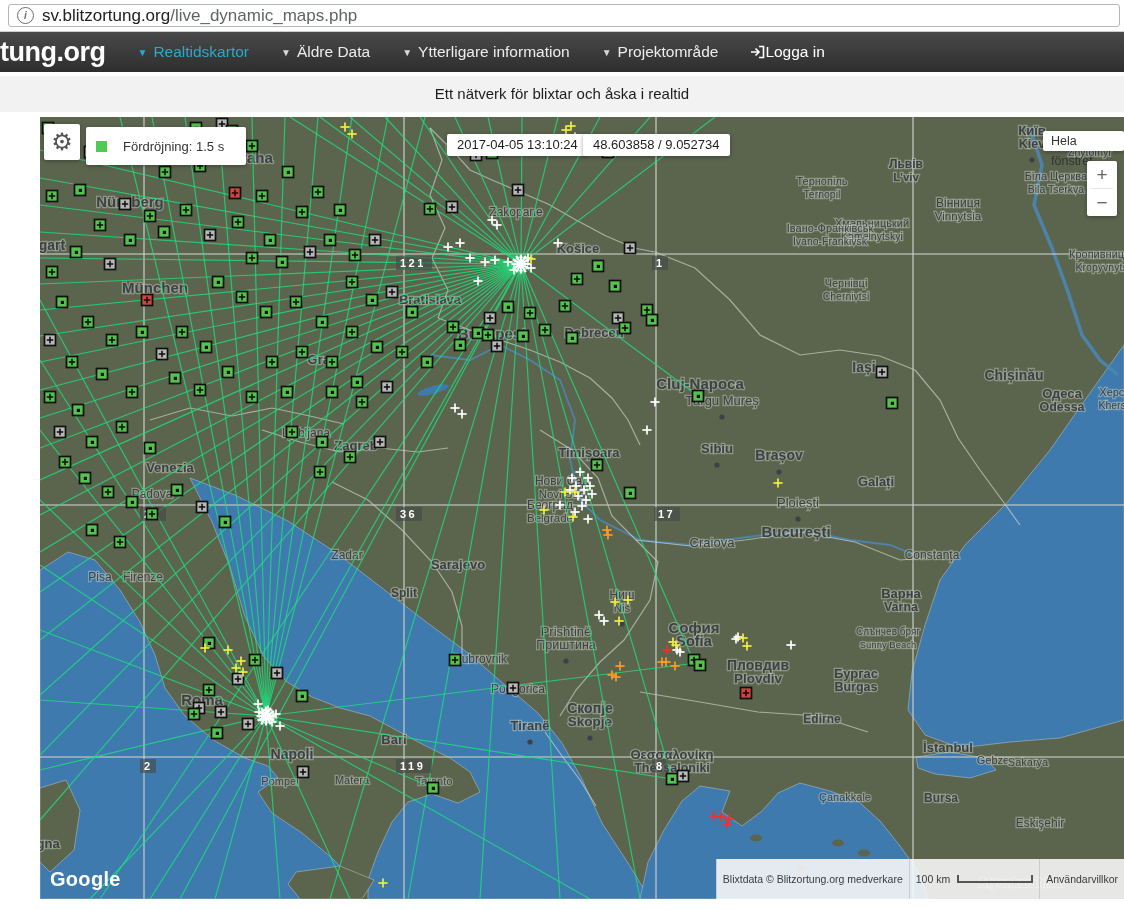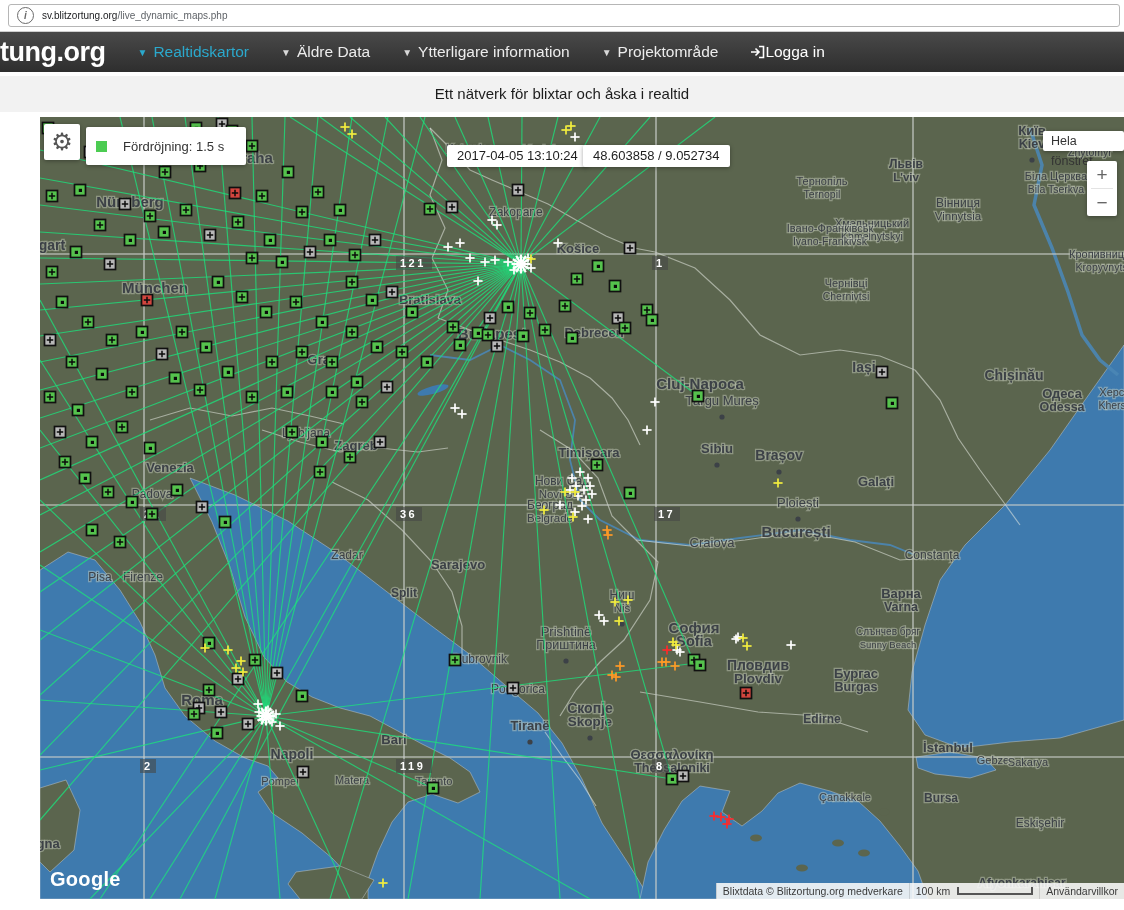--- a/index.html
+++ b/index.html
@@ -5,21 +5,21 @@
   html,body{margin:0;padding:0;width:1124px;height:910px;background:#fff;overflow:hidden;
     font-family:"Liberation Sans",sans-serif;}
   
   .browser-bar{position:absolute;top:0;left:0;width:1124px;height:32px;background:#fff;
     border-bottom:1px solid #cfcfcf;box-sizing:border-box;}
   .url-field{margin:4px 0 0 8px;width:1112px;height:23px;border:1px solid #b6b6b6;border-radius:3px;
     display:flex;align-items:center;padding-left:8px;box-sizing:border-box;background:#fff;}
   .info-icon{width:15px;height:15px;border:1.5px solid #6b6b6b;border-radius:50%;color:#6b6b6b;
     font-size:10px;font-weight:bold;display:flex;align-items:center;justify-content:center;
     margin-right:8px;font-style:italic;}
-  .url-text{font-size:10px;color:#202124;}
+  .url-text{font-size:17px;color:#202124;}
   .url-text .path{color:#5f6368;}
   
   .nav{position:absolute;top:32px;left:0;width:1124px;height:40px;
     background:linear-gradient(#494949,#2e2e2e);display:flex;align-items:center;color:#eee;}
   .logo{font-size:27px;font-weight:bold;color:#fff;margin:0 16px 0 0;letter-spacing:-.5px;}
   .nav-item{display:flex;align-items:center;gap:6px;margin:0 16px;font-size:15.5px;color:#ececec;cursor:pointer;}
   .nav-item .caret{font-size:10px;color:#d8d8d8;}
   .nav-item.active, .nav-item.active .caret{color:#2ba9cd;}
   .login{display:flex;align-items:center;gap:0;margin-left:16px;font-size:15.5px;color:#fff;}
   
@@ -28,32 +28,32 @@
     font-size:15px;color:#1d1d1d;}
   
   .map{position:absolute;left:40px;top:117px;width:1084px;height:782px;overflow:hidden;background:#5b654e;}
   .map svg{position:absolute;left:0;top:0;}
   .ctl{position:absolute;background:#fff;border-radius:2px;box-shadow:0 1px 4px rgba(0,0,0,.35);
     color:#333;font-size:13px;}
   .gear-btn{left:4px;top:7px;width:36px;height:36px;display:flex;align-items:center;
     justify-content:center;font-size:24px;color:#555;cursor:pointer;}
   .delay-box{left:46px;top:10px;height:38px;display:flex;align-items:center;padding:0 22px 0 10px;}
   .delay-swatch{width:11px;height:11px;background:#4ccc52;margin-right:16px;}
-  .ts-box,.coord-box{top:28px;height:22px;line-height:22px;padding:0 10px;color:#1e1e1e;}
+  .ts-box,.coord-box{top:17px;height:22px;line-height:22px;padding:0 10px;color:#1e1e1e;}
   .ts-box{left:407px;}
   .coord-box{left:543px;}
   .fullscreen-btn{left:1003px;top:14px;height:20px;line-height:20px;padding:0 8px;font-size:12.5px;cursor:pointer;}
   .zoomctl{left:1047px;top:44px;width:30px;}
   .zoombtn{width:30px;height:27px;display:flex;align-items:center;justify-content:center;
     font-size:19px;color:#666;cursor:pointer;}
   .zoomctl .div{height:1px;background:#e3e3e3;margin:0 4px;}
   .google{position:absolute;left:10px;bottom:8px;color:#fff;font-size:20px;font-weight:bold;
     letter-spacing:.3px;cursor:pointer;}
   .attrib{position:absolute;right:0;bottom:0;display:flex;align-items:stretch;font-size:10.5px;color:#3a3a3a;}
-  .attrib .seg{background:rgba(250,250,250,.88);padding:2px 6px;white-space:nowrap;
+  .attrib .seg{background:rgba(250,250,250,.88);padding:14px 6px;white-space:nowrap;
     border-left:1px solid rgba(0,0,0,.12);display:flex;align-items:center;}
   .scalebar{display:inline-block;width:72px;height:6px;border-left:2px solid #555;
     border-right:2px solid #555;border-bottom:2px solid #555;margin-left:7px;}
   .terms{cursor:pointer;}
 </style>
 </head>
 <body>
 
 <div class="browser-bar">
   <div class="url-field">

